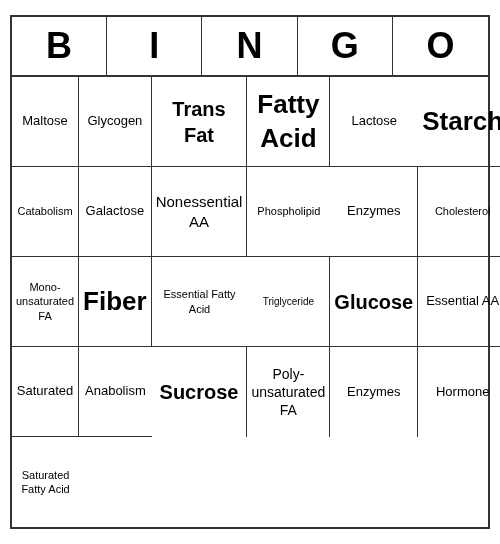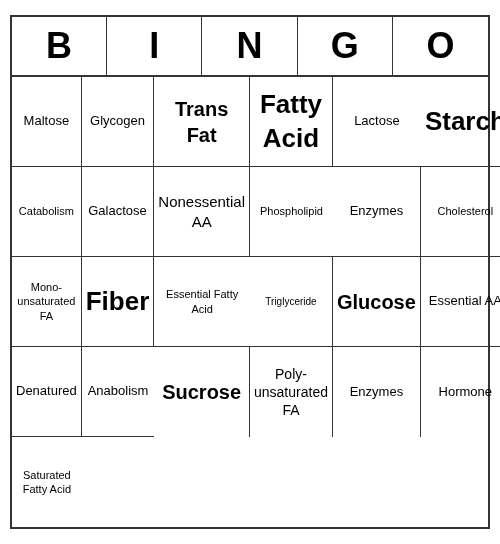--- a/index.html
+++ b/index.html
@@ -114,21 +114,21 @@
       <div class="bingo-cell" style="font-size: 10px;">
         <span class="cell-text">Triglyceride</span>
       </div>
       <div class="bingo-cell">
         <span class="cell-text large">Glucose</span>
       </div>
       <div class="bingo-cell">
         <span class="cell-text">Essential AA</span>
       </div>
       <div class="bingo-cell">
-        <span class="cell-text">Denatured</span>
+        <span class="cell-text">Saturated</span>
       </div>
       <div class="bingo-cell">
         <span class="cell-text">Anabolism</span>
       </div>
       <div class="bingo-cell">
         <span class="cell-text large">Sucrose</span>
       </div>
       <div class="bingo-cell" style="font-size: 14px;">
         <span class="cell-text">Poly-unsaturated FA</span>
       </div>

